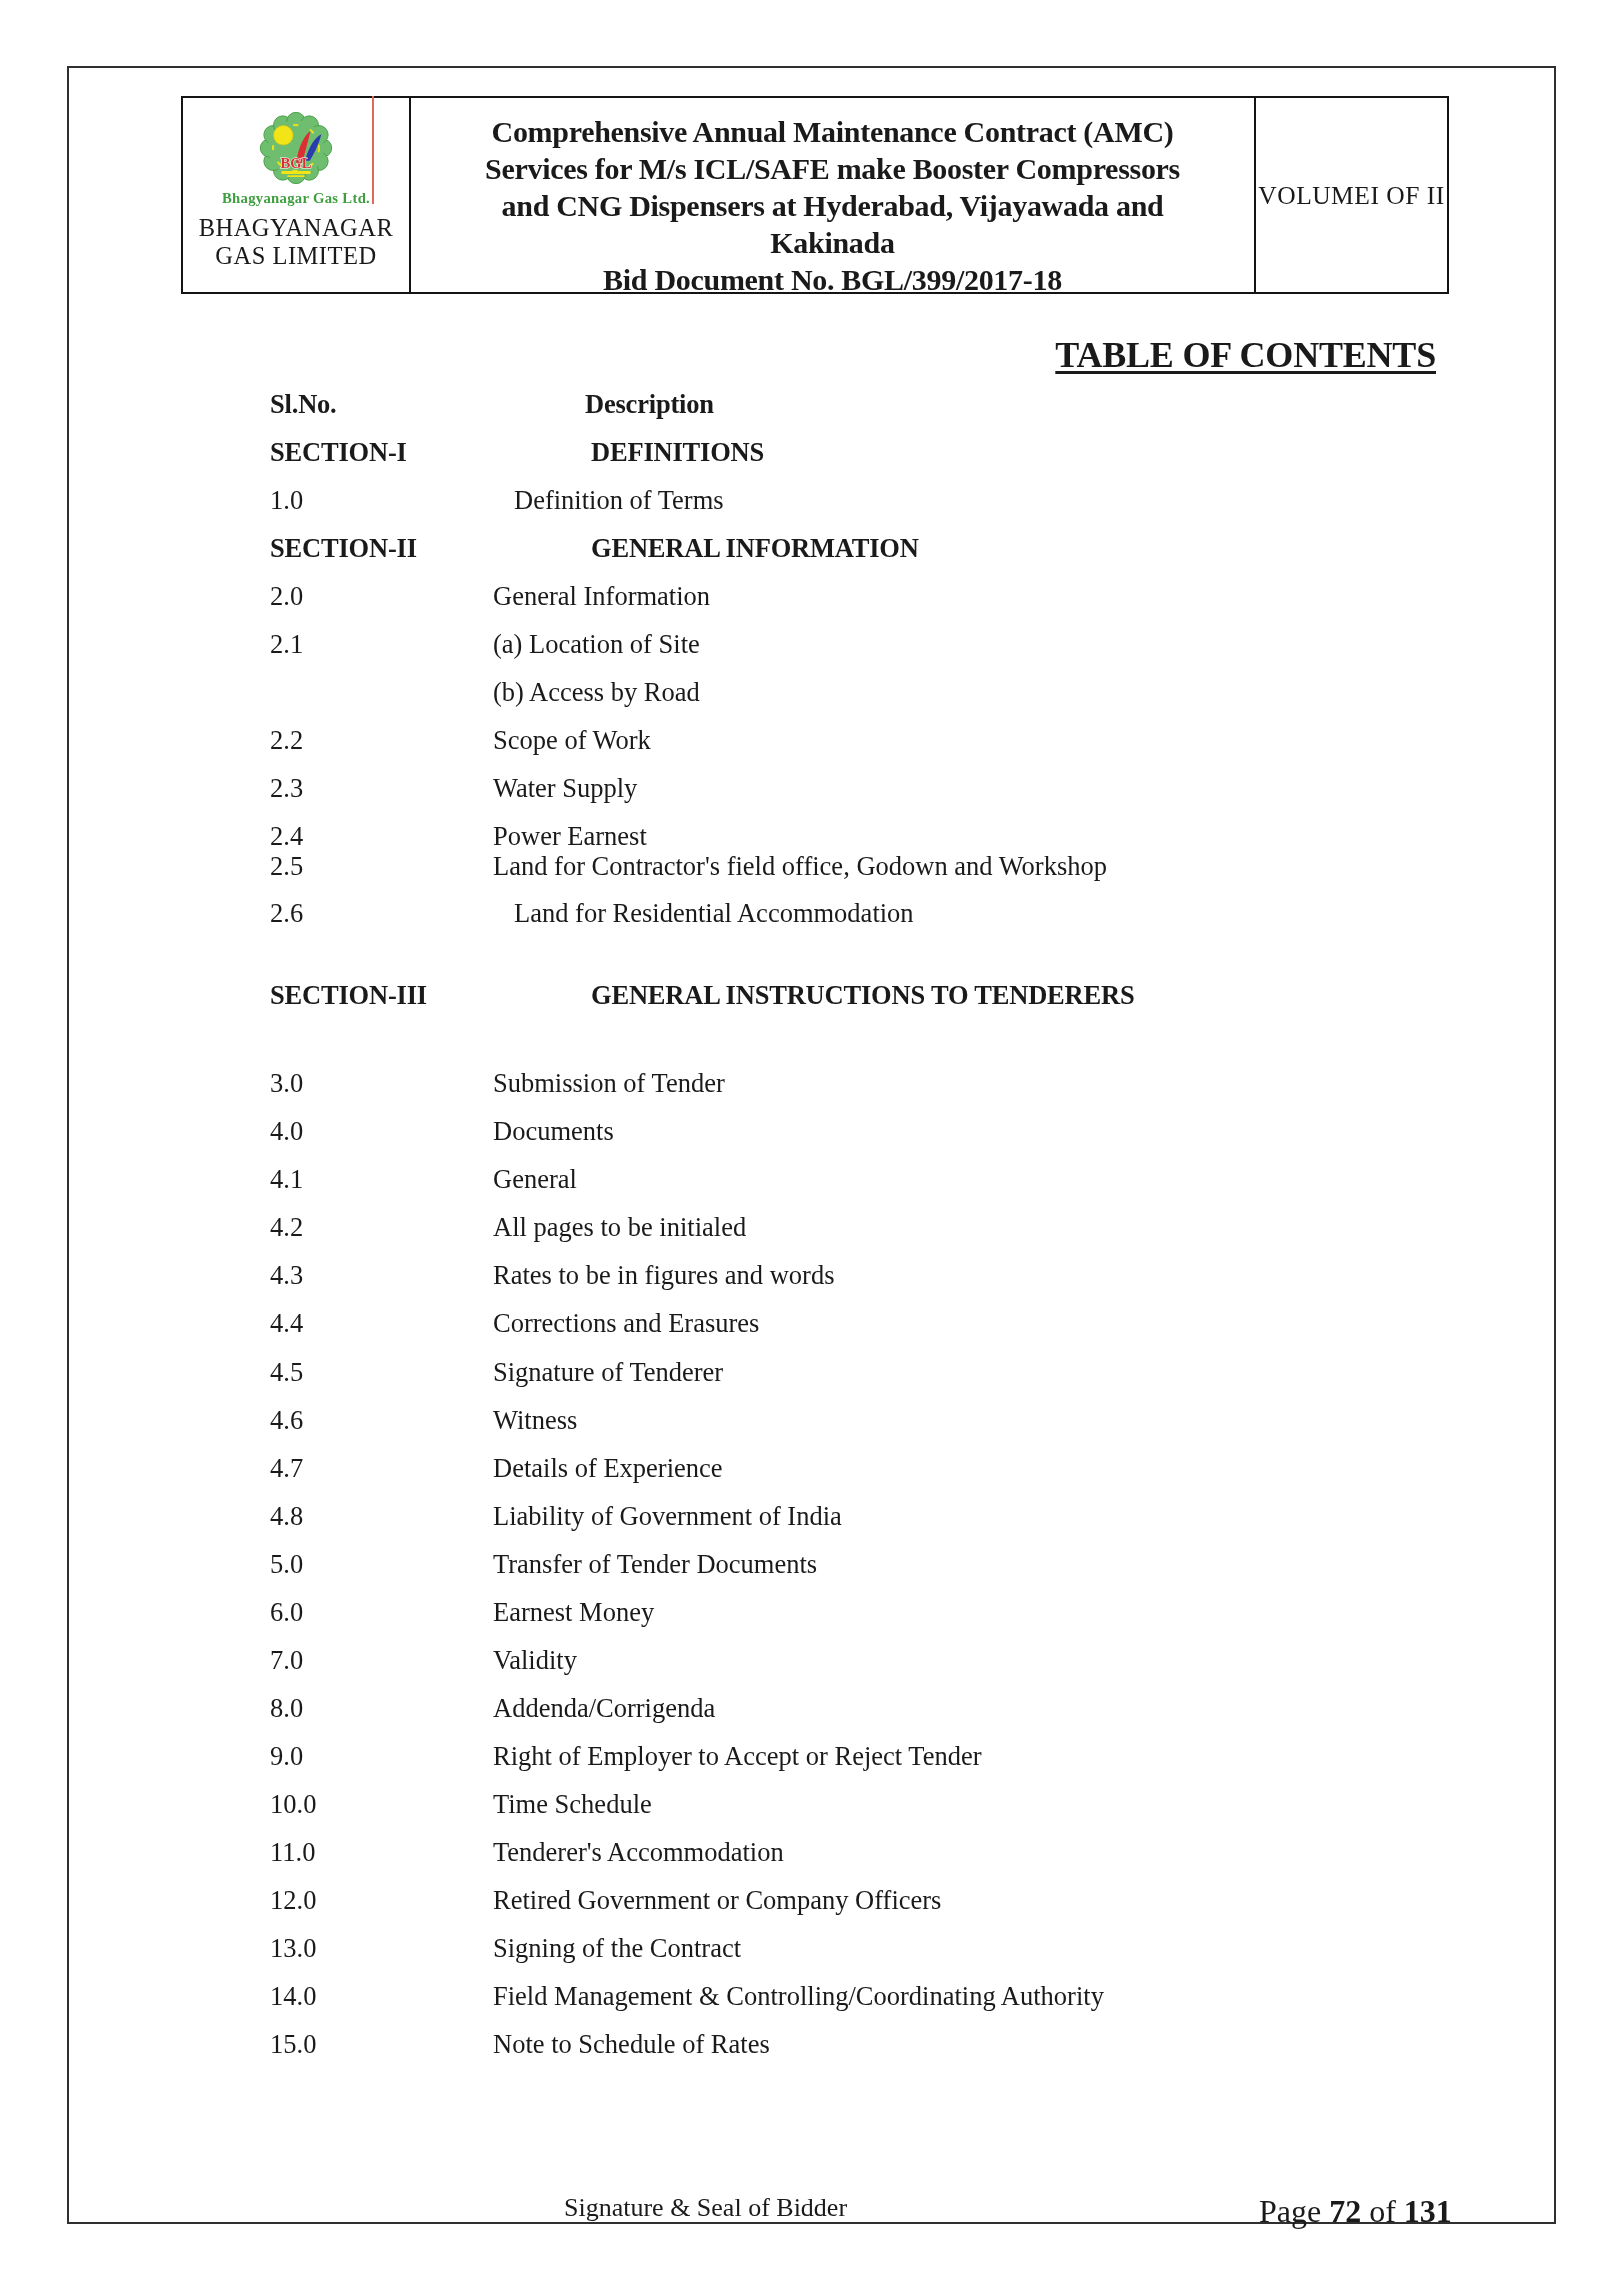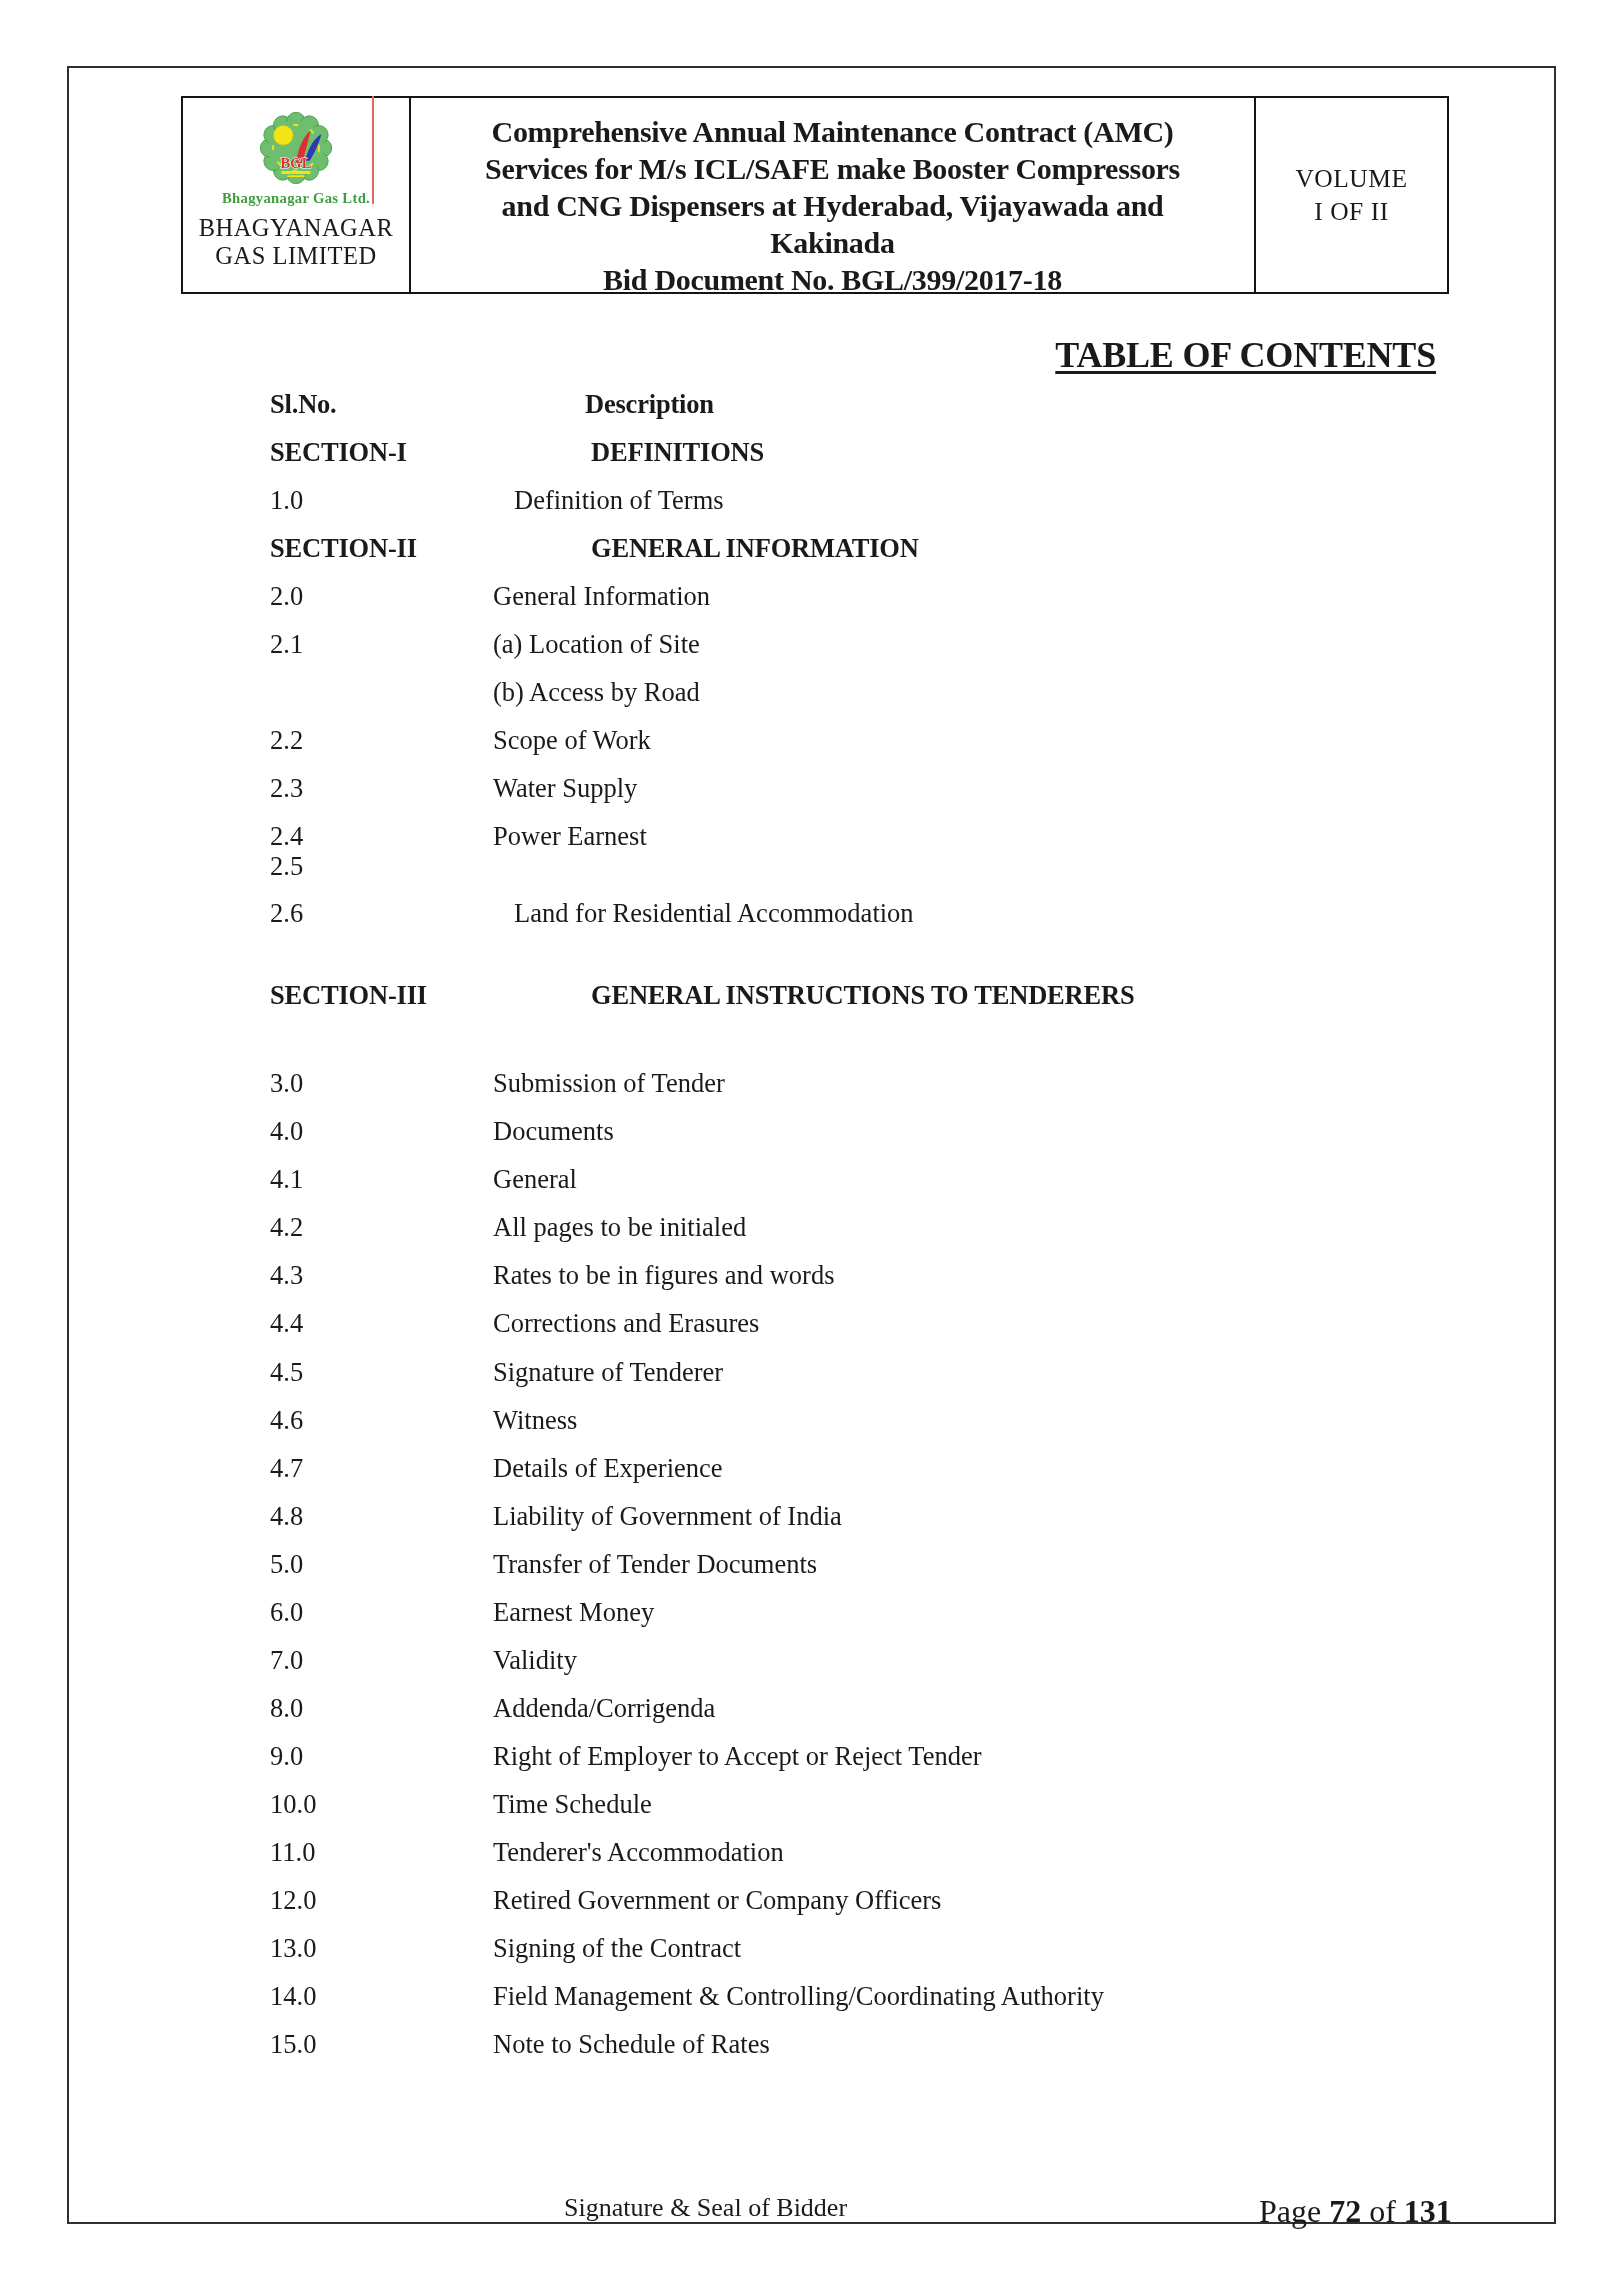--- a/index.html
+++ b/index.html
@@ -20,21 +20,21 @@
 
   
   .header-table{position:absolute;left:181px;top:96px;width:1268px;height:198px;border:2.9px solid #141414;box-sizing:border-box;display:flex;background:#fff;}
   .cell{box-sizing:border-box;}
   .logo-cell{width:228px;border-right:2.9px solid #141414;text-align:center;}
   .logo-cell svg{margin-top:12.7px;display:inline-block;}
   .logo-subtext{font-size:14.7px;font-weight:bold;color:var(--green-text);margin-top:1px;letter-spacing:0.3px;}
   .company-name{font-size:24.5px;line-height:27.4px;margin-top:7.8px;letter-spacing:0.5px;color:var(--ink);}
   .title-cell{flex:1;padding-top:15px;}
   .title-line{line-height:37px;font-size:30px;font-weight:bold;text-align:center;letter-spacing:-0.3px;white-space:nowrap;}
-  .volume-cell{width:193px;border-left:2.9px solid #141414;display:flex;flex-direction:column;justify-content:center;align-items:center;font-size:25.5px;line-height:33px;letter-spacing:0.5px;}
+  .volume-cell{width:193px;border-left:2.9px solid #141414;display:flex;flex-direction:row;justify-content:center;align-items:center;font-size:25.5px;line-height:33px;letter-spacing:0.5px;}
 
   
   .scan-line{position:absolute;left:372px;top:96px;width:2px;height:108px;background:var(--scan-red);}
 
   
   .toc-heading{position:absolute;left:276px;top:334px;width:1160px;text-align:right;font-size:36px;font-weight:bold;text-decoration:underline;text-decoration-thickness:2.5px;text-underline-offset:3.9px;letter-spacing:-0.2px;}
   .toc-row{position:absolute;left:270px;width:1235px;height:35px;font-size:26.5px;white-space:nowrap;}
   .toc-row .num{position:absolute;left:0;}
   .toc-row .desc{position:absolute;}
   .toc-row.head,.toc-row.section{font-weight:bold;letter-spacing:-0.2px;}
@@ -141,20 +141,21 @@
       <div class="toc-row item" style="top: 773px;">
         <span class="num">2.3</span>
         <span class="desc">Water Supply</span>
       </div>
       <div class="toc-row item" style="top: 821px;">
         <span class="num">2.4</span>
         <span class="desc">Power Earnest</span>
       </div>
       <div class="toc-row item" style="top: 851px;">
         <span class="num">2.5</span>
+        <span class="desc">Land for Contractor's field office, Godown and Workshop</span>
       </div>
       <div class="toc-row item-indent" style="top: 898px;">
         <span class="num">2.6</span>
         <span class="desc">Land for Residential Accommodation</span>
       </div>
       <div class="toc-row section" style="top: 980px;">
         <span class="num">SECTION-III</span>
         <span class="desc">GENERAL INSTRUCTIONS TO TENDERERS</span>
       </div>
       <div class="toc-row item" style="top: 1068px;">

